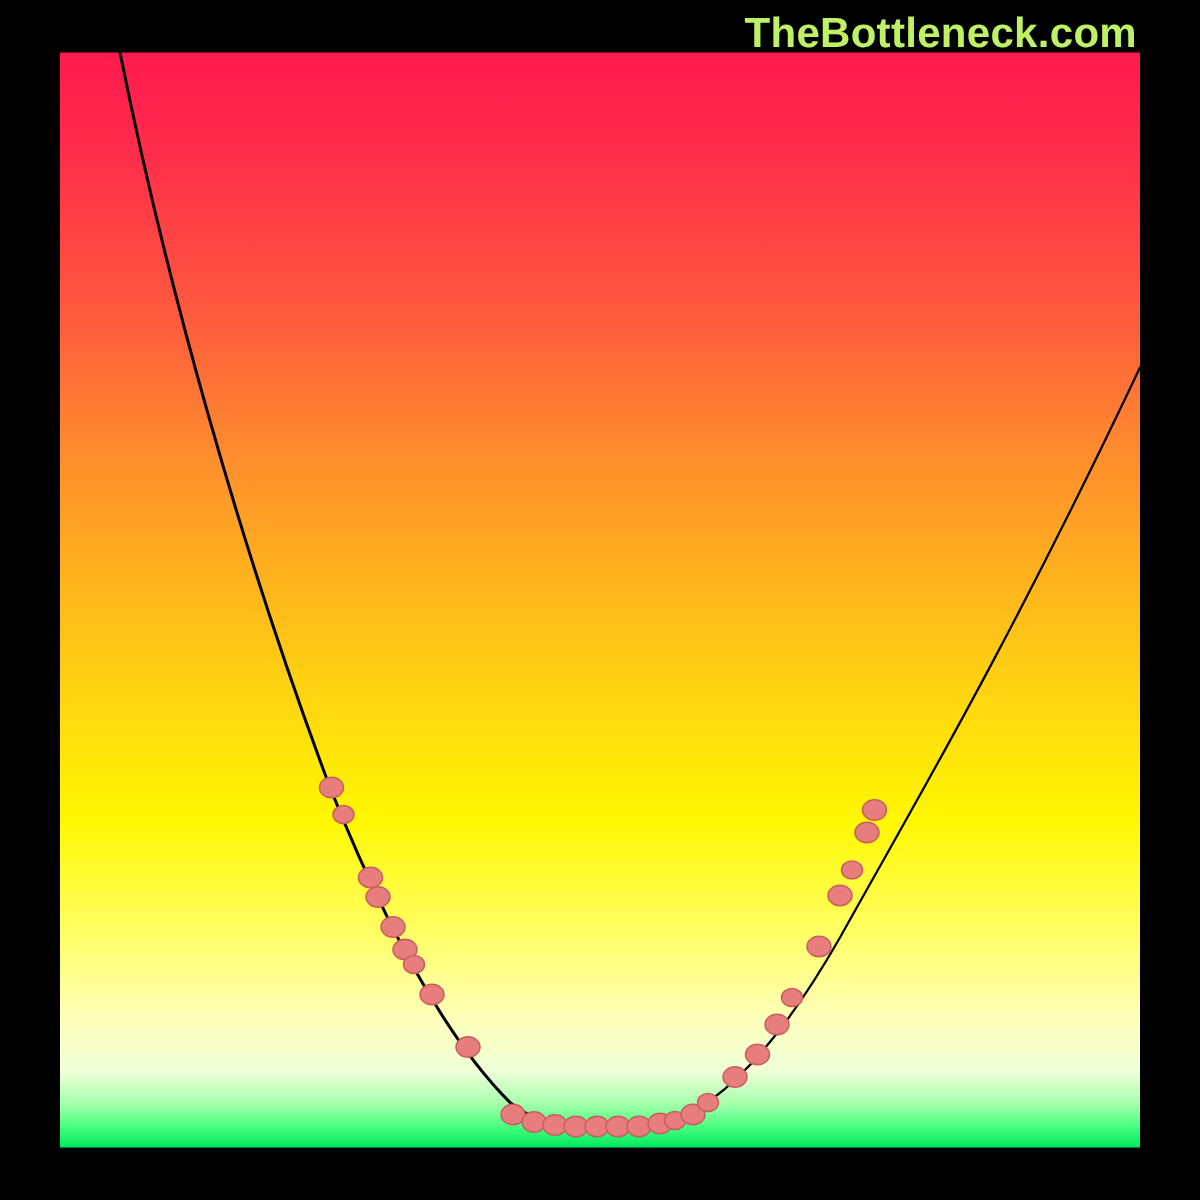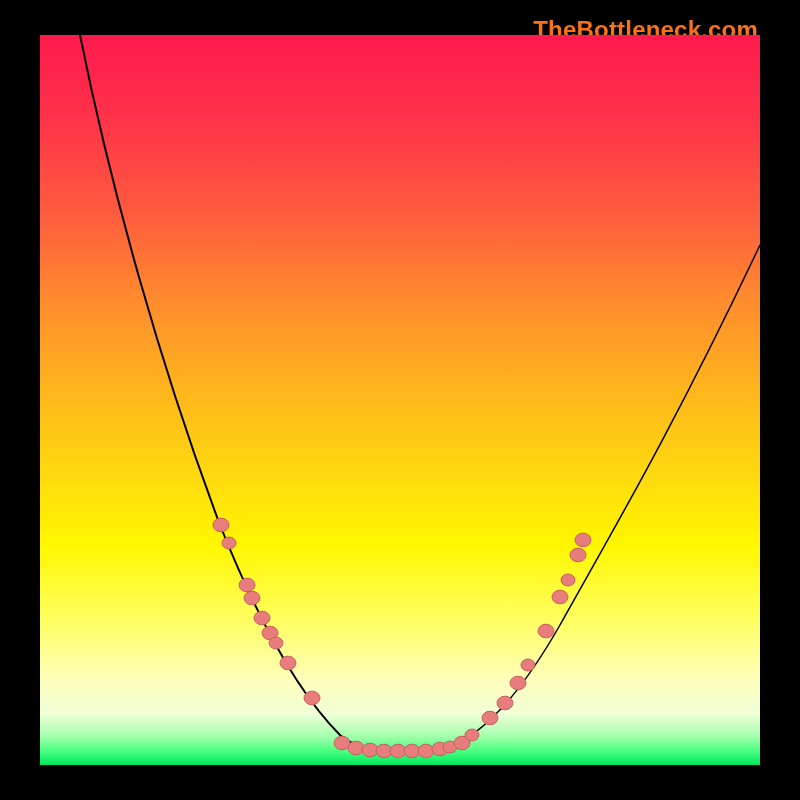--- a/index.html
+++ b/index.html
@@ -33,24 +33,24 @@
       #ffff60 80%,
       #ffffb8 88%,
       #f0ffd8 93%,
       #a6ffad 96%,
       #4dff80 98%,
       #00e95e 100%
     );
   }
   .attribution {
     position: absolute;
-    top: 16px;
+    top: 6px;
     right: 42px;
-    color: #f97316;
-    font-size: 24px;
+    color: #bef264;
+    font-size: 28px;
     font-weight: 600;
     letter-spacing: 0.2px;
   }
   svg.curves {
     position: absolute;
     left: 0; top: 0;
     width: 720px; height: 730px;
     overflow: visible;
   }
   .curve {

